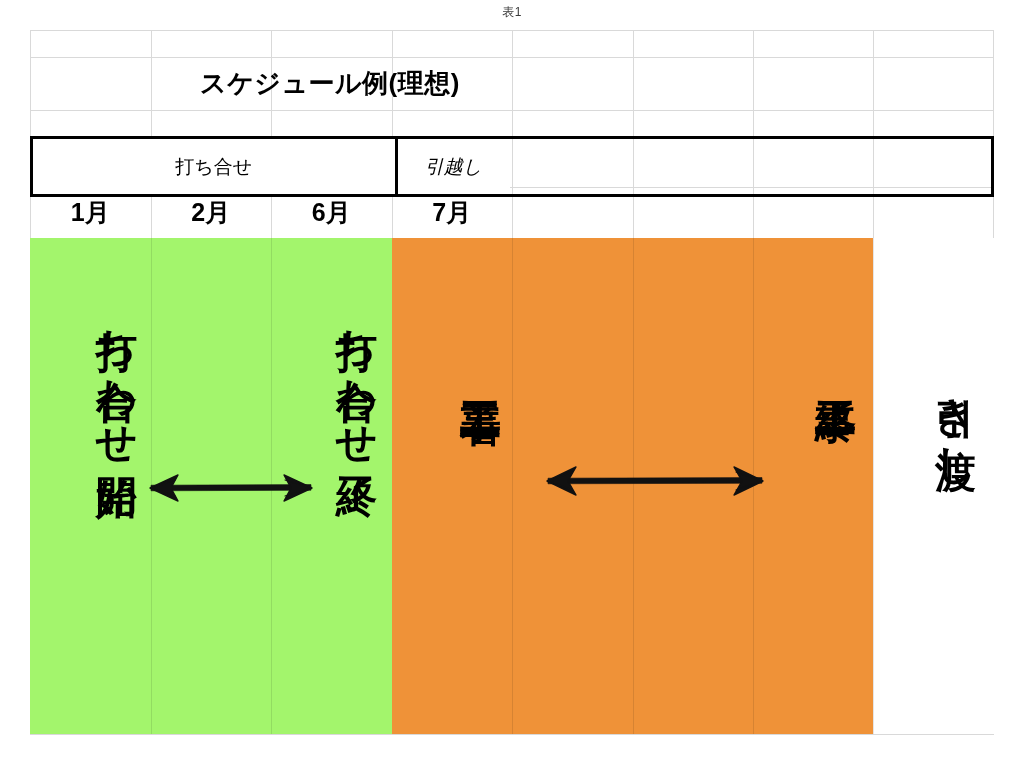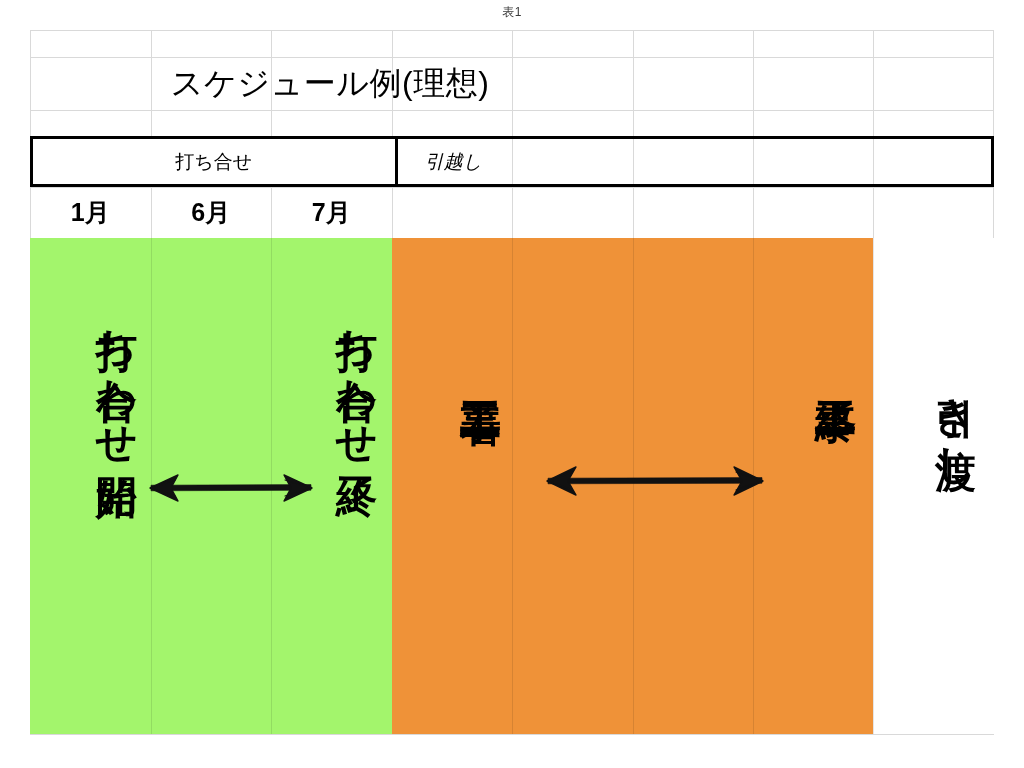--- a/index.html
+++ b/index.html
@@ -55,33 +55,33 @@
   
   #schedule-title {
     position: absolute;
     left: 120px;
     top: 27px;
     width: 360px;
     height: 53px;
     display: flex;
     align-items: center;
     justify-content: center;
-    font-size: 32px;
-    font-weight: normal;
+    font-size: 26px;
+    font-weight: bold;
     color: #000;
     letter-spacing: 0.5px;
   }
 
   
   #phase-band {
     position: absolute;
     left: 0;
     top: 106px;
     width: 964px;
-    height: 51px;
+    height: 61px;
     border: 3px solid #000;
     box-sizing: border-box;
     display: flex;
   }
   .phase-cell {
     display: flex;
     align-items: center;
     justify-content: center;
     font-size: 19px;
     color: #000;
@@ -183,20 +183,21 @@
 
   <div id="schedule-title">スケジュール例(理想)</div>
 
   <div id="phase-band">
     <div class="phase-cell" id="phase-meeting">打ち合せ</div>
     <div class="phase-cell sep-left" id="phase-moving">引越し</div>
   </div>
 
   <div id="month-row">
     <div class="month-cell">1月</div>
+    <div class="month-cell">2月</div>
     <div class="month-cell">6月</div>
     <div class="month-cell">7月</div>
   </div>
 
   <div id="gantt-area">
     <div class="band" id="band-green" style="background:#A3F56C;"></div>
     <div class="band" id="band-orange" style="background:#EF9238;"></div>
     <div class="band" id="band-white"></div>
 
     <div class="vline" style="left:120.5px; height:496px; background:rgba(0,0,0,0.10);"></div>

